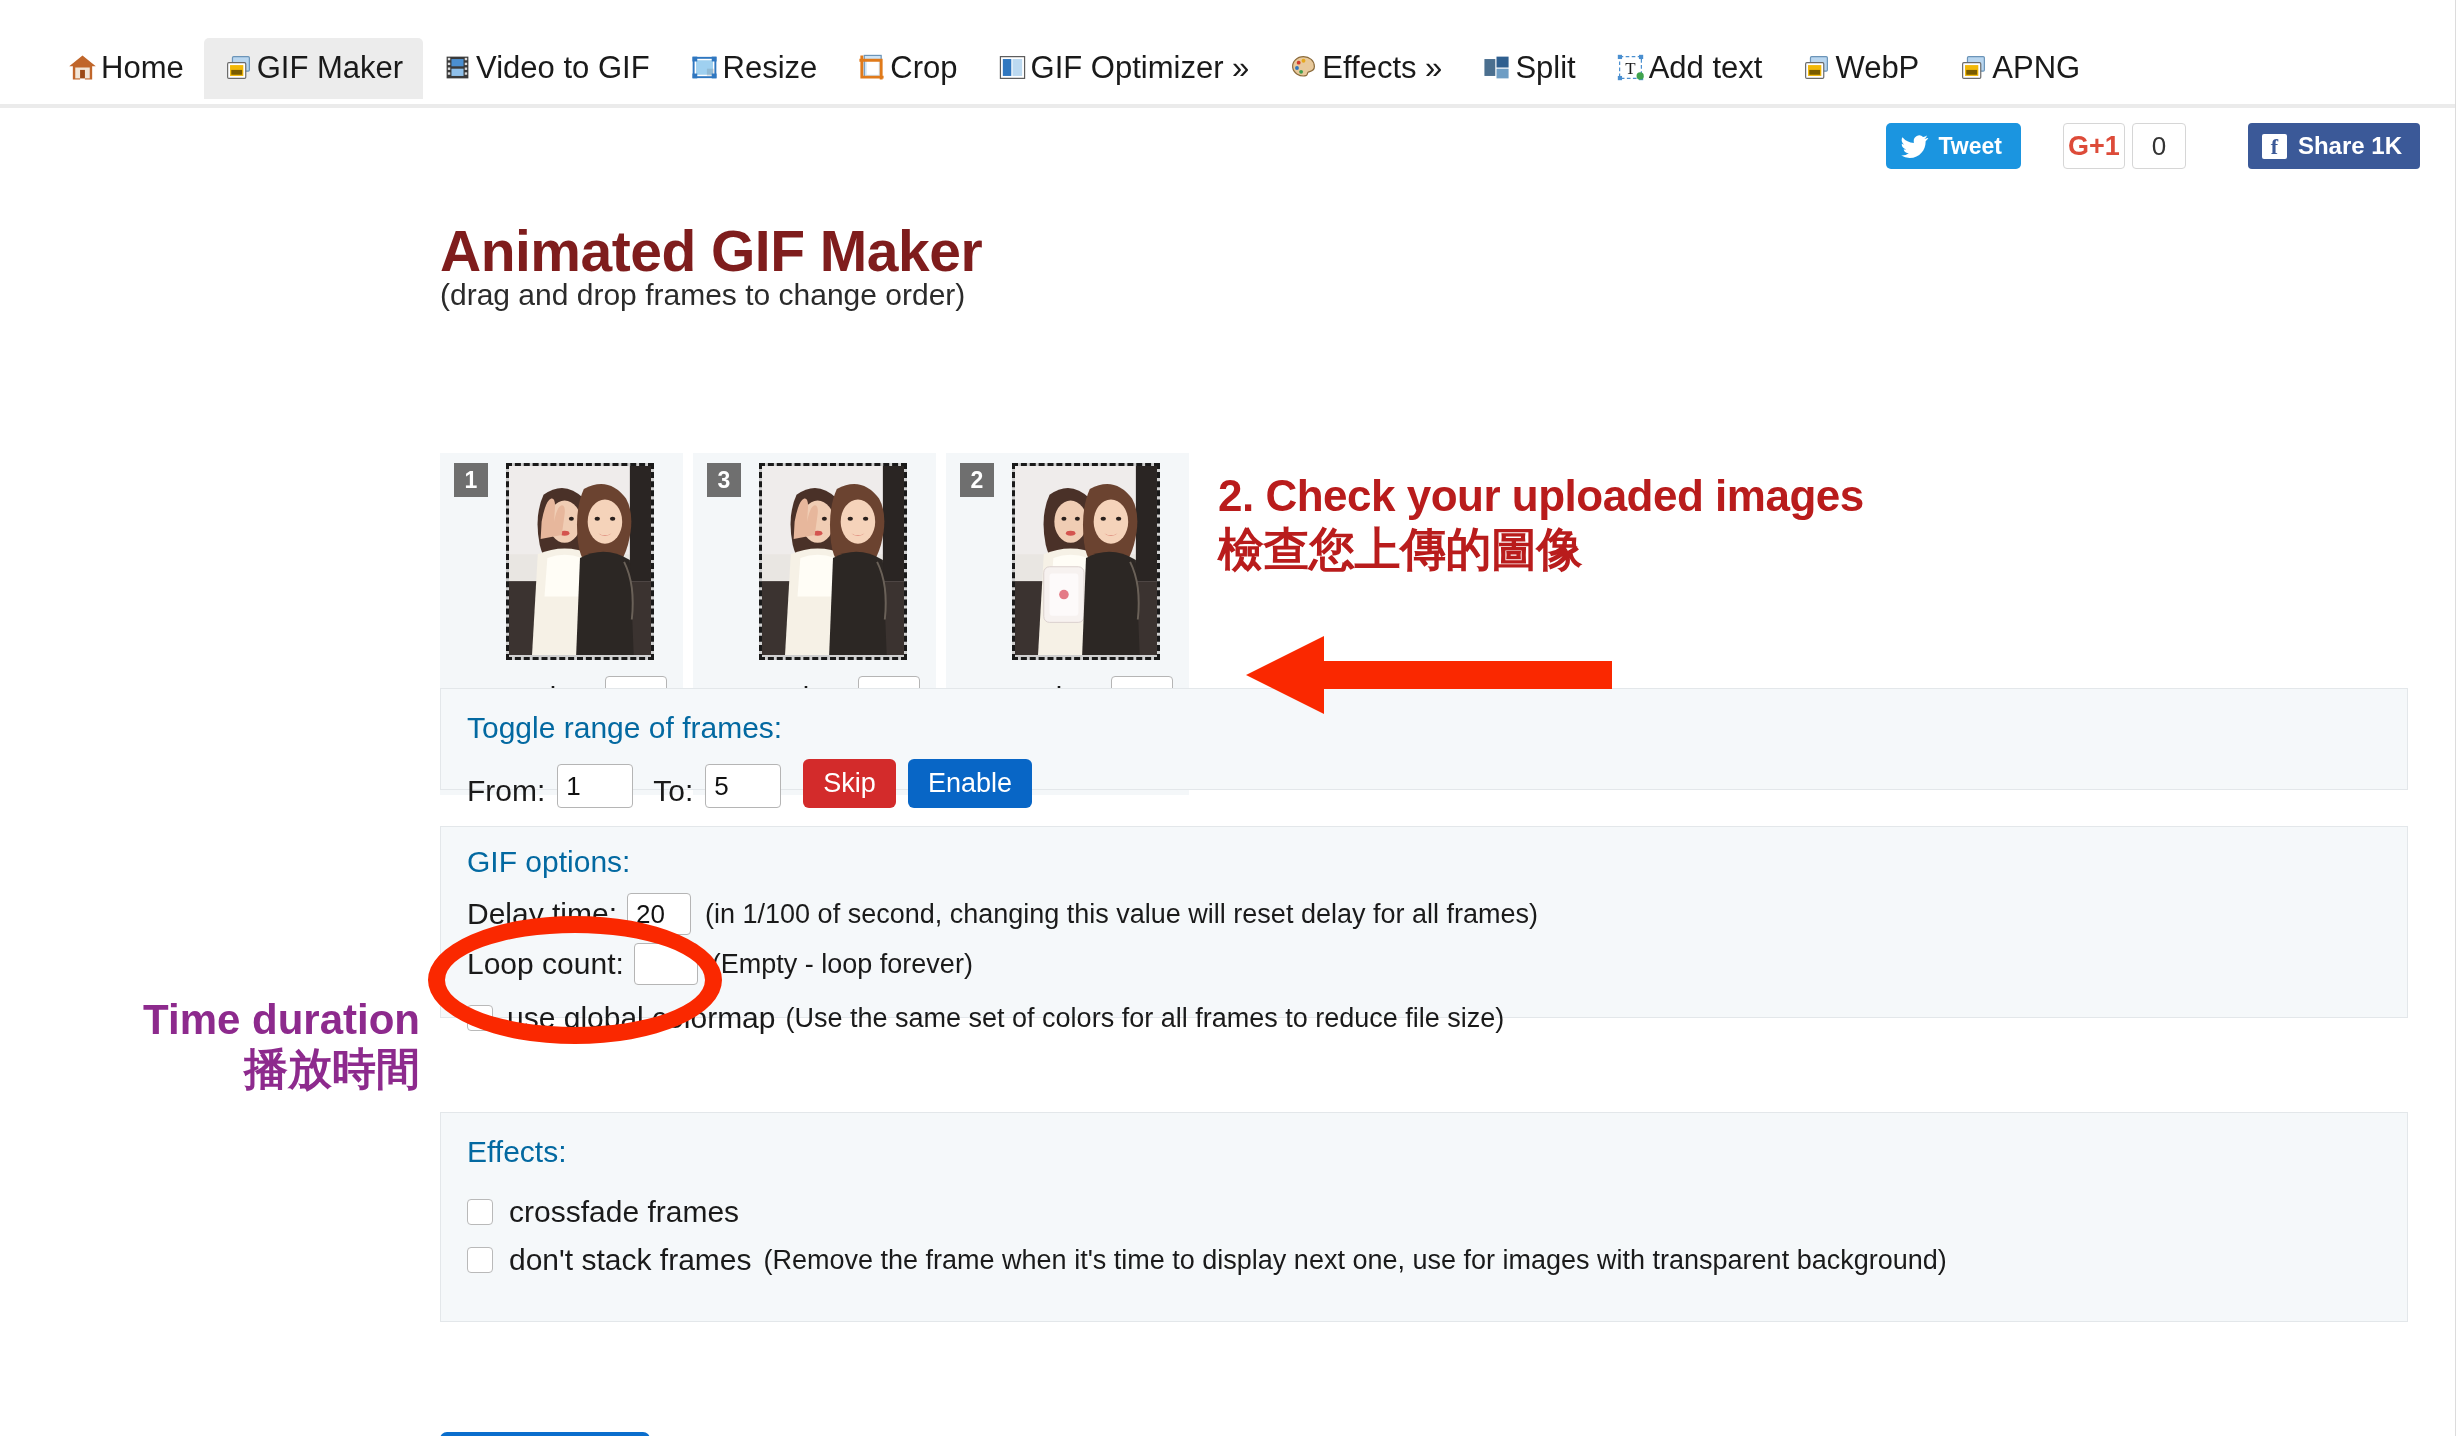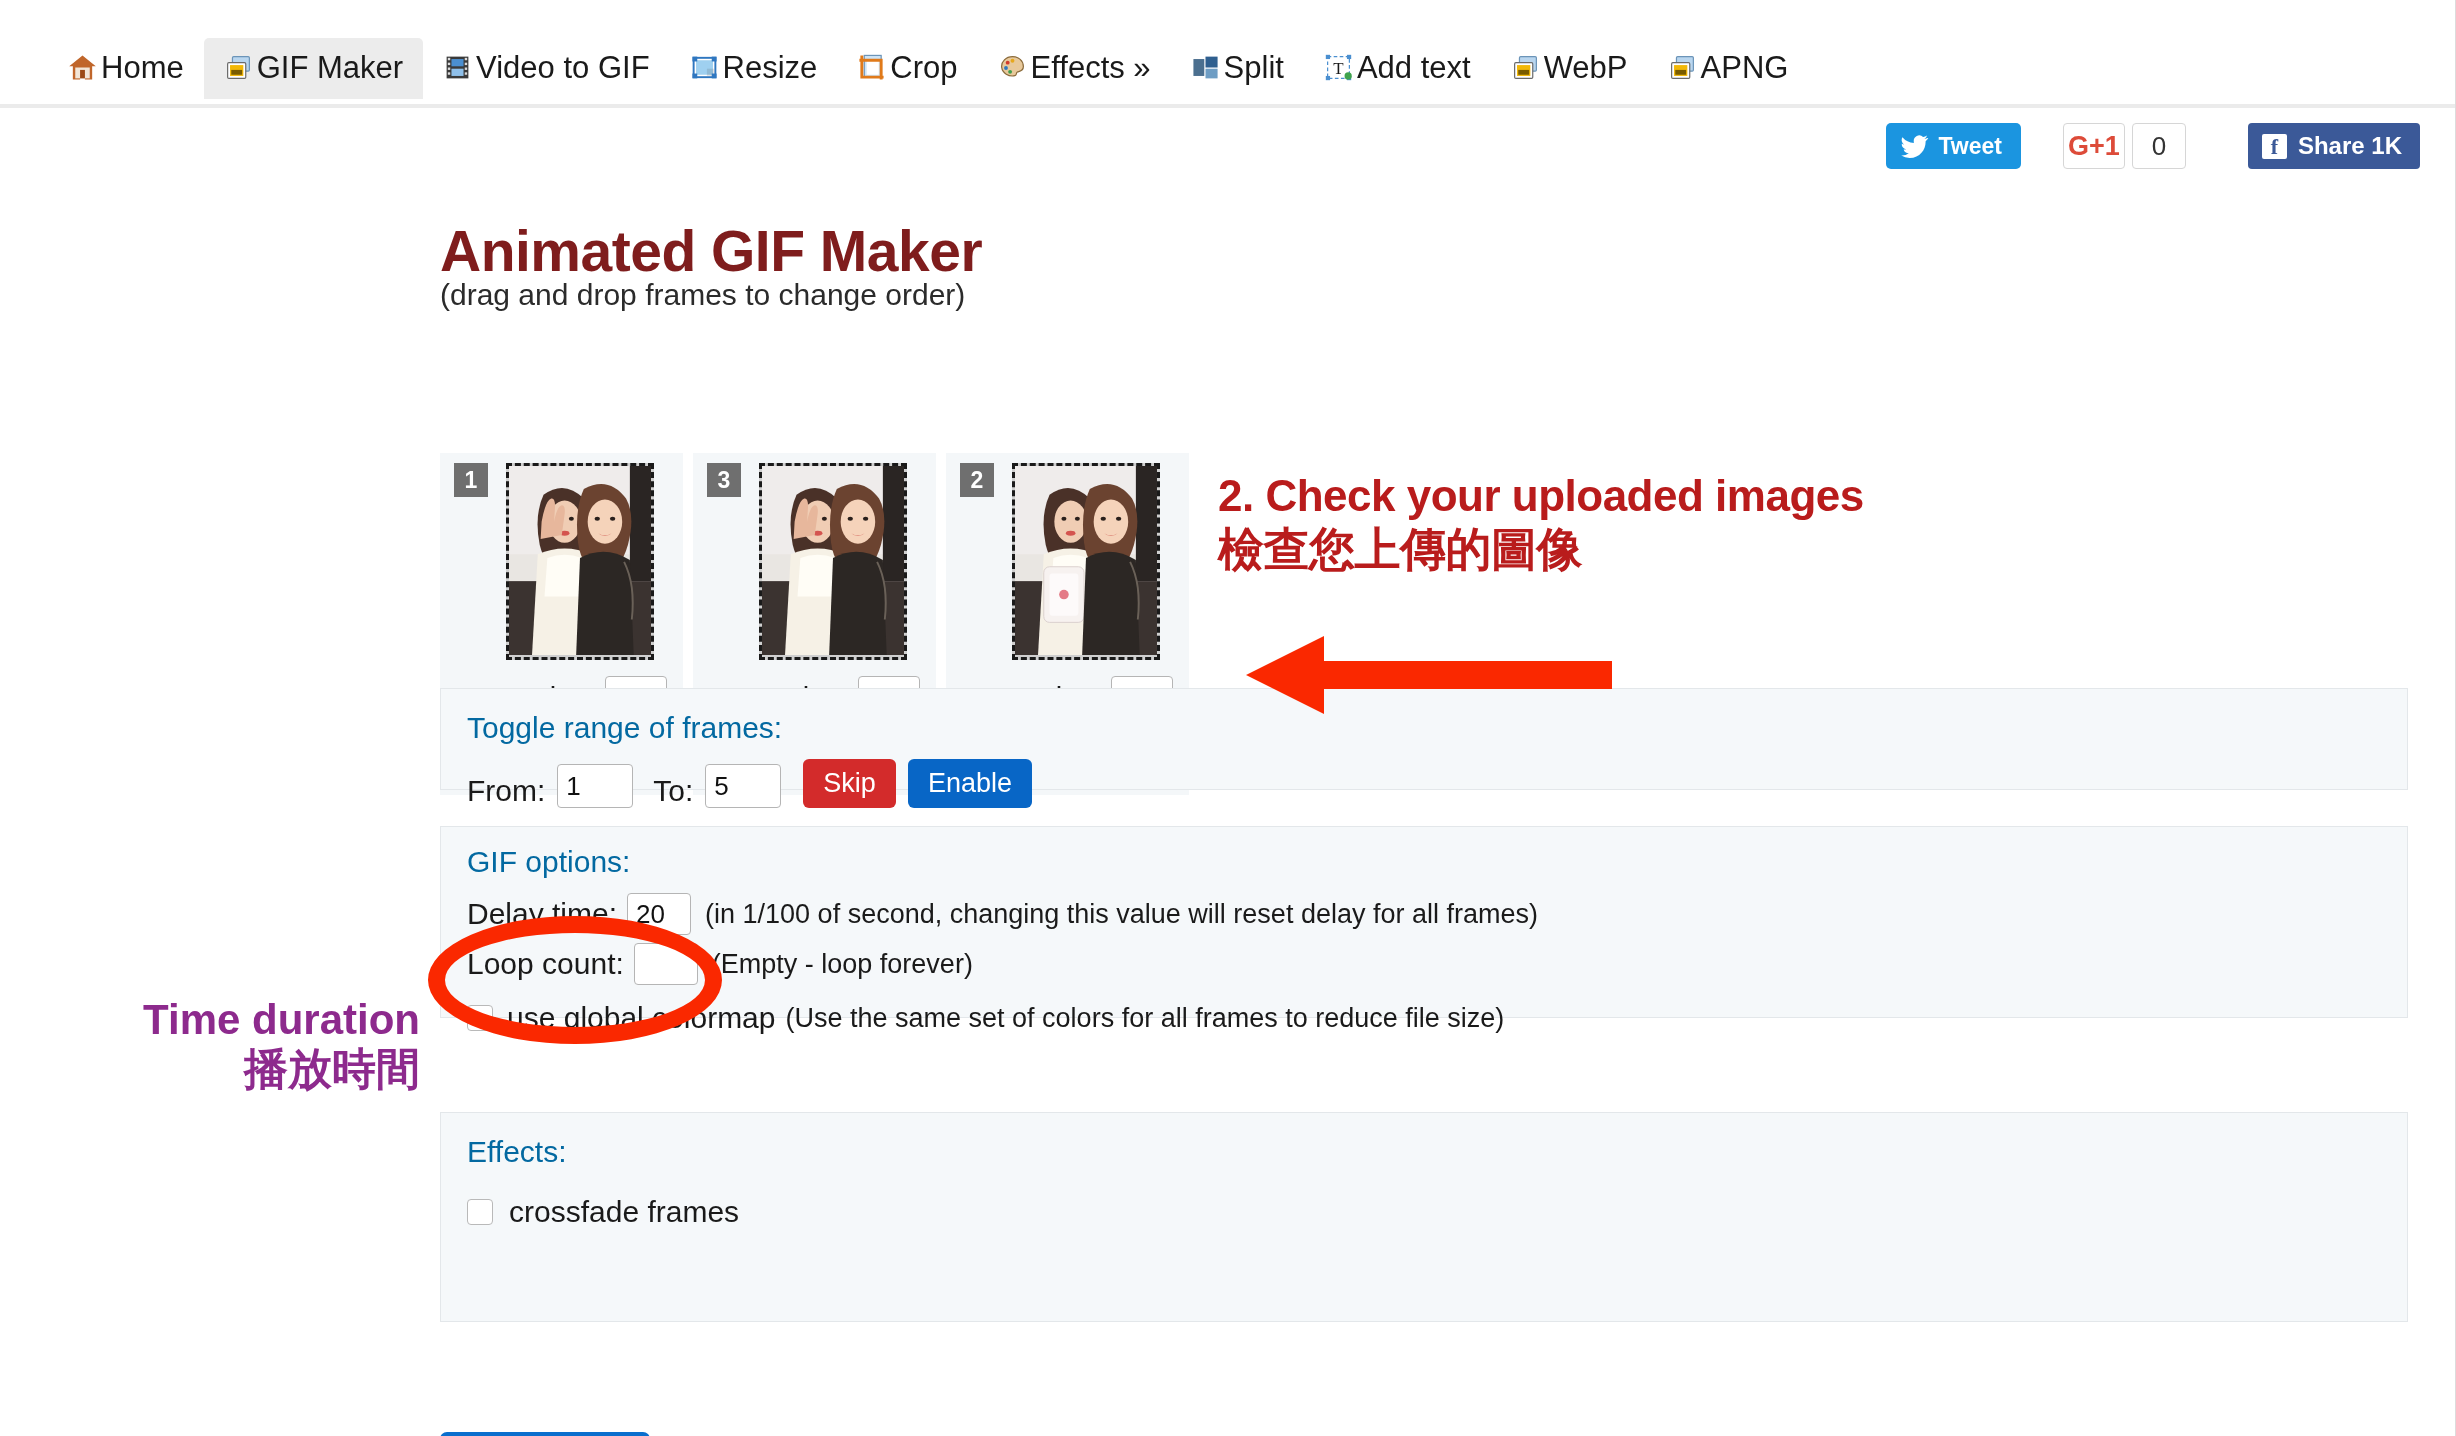--- a/index.html
+++ b/index.html
@@ -300,20 +300,30 @@
       </div>
       <div class="nav-item">
         <span class="nav-icon">
           <svg class="ic-svg" viewBox="0 0 24 24">
             <rect x="6" y="2" width="14" height="18" fill="#cfe4f5" stroke="#6b94b8"></rect>
             <rect x="8" y="5" width="10" height="13" fill="#fff"></rect>
             <path stroke="#e07a1a" stroke-width="2.4" fill="none" d="M4 2v18h18M2 6h18v16"></path>
           </svg>
         </span>
         <span>Crop</span>
+      </div>
+      <div class="nav-item">
+        <span class="nav-icon">
+          <svg class="ic-svg" viewBox="0 0 24 24">
+            <rect x="2" y="3" width="20" height="18" fill="#fff" stroke="#5b5b5b"></rect>
+            <rect x="4" y="5" width="7" height="14" fill="#2f77c0"></rect>
+            <rect x="12" y="5" width="8" height="14" fill="#bcd9f0"></rect>
+          </svg>
+        </span>
+        <span>GIF Optimizer »</span>
       </div>
       <div class="nav-item">
         <span class="nav-icon">
           <svg class="ic-svg" viewBox="0 0 24 24">
             <path fill="#e8c99b" stroke="#8a6a3a" d="M12 3a9 8 0 1 0 2 15.8c1.6-.3.8-2.3 2-3 1.2-.7 5-.3 5-4.6C21 6.4 17 3 12 3z"></path>
             <circle cx="8" cy="8" r="1.6" fill="#d23b2e"></circle>
             <circle cx="12" cy="6.4" r="1.6" fill="#e6a81e"></circle>
             <circle cx="6.6" cy="12.4" r="1.6" fill="#2f77c0"></circle>
             <circle cx="10" cy="15.6" r="1.6" fill="#3f9e4d"></circle>
           </svg>
@@ -538,20 +548,25 @@
       <span class="txt-sm" style="margin-left:-4px;">(Use the same set of colors for all frames to reduce file size)</span>
     </div>
   </div>
 
   <div class="panel" style="top:1004px; height:210px; padding:22px 26px 0 26px;">
     <div class="panel-head">Effects:</div>
     <div class="row" style="margin-top:26px; gap:16px;">
       <span class="cbox"></span>
       <span class="txt">crossfade frames</span>
     </div>
+    <div class="row" style="margin-top:14px; gap:16px;">
+      <span class="cbox"></span>
+      <span class="txt">don't stack frames</span>
+      <span class="txt-sm" style="margin-left:-4px;">(Remove the frame when it's time to display next one, use for images with transparent background)</span>
+    </div>
   </div>
 
   <button class="btn-animate">Animate it!</button>
 
   <div class="anno-red" style="left:1218px; top:365px; width:900px;">
     <div>2. Check your uploaded images</div>
     <div style="font-size:46px; margin-top:6px;">檢查您上傳的圖像</div>
   </div>
 
   <div class="arrow" style="left:1228px; top:518px; width:390px; height:100px;">

